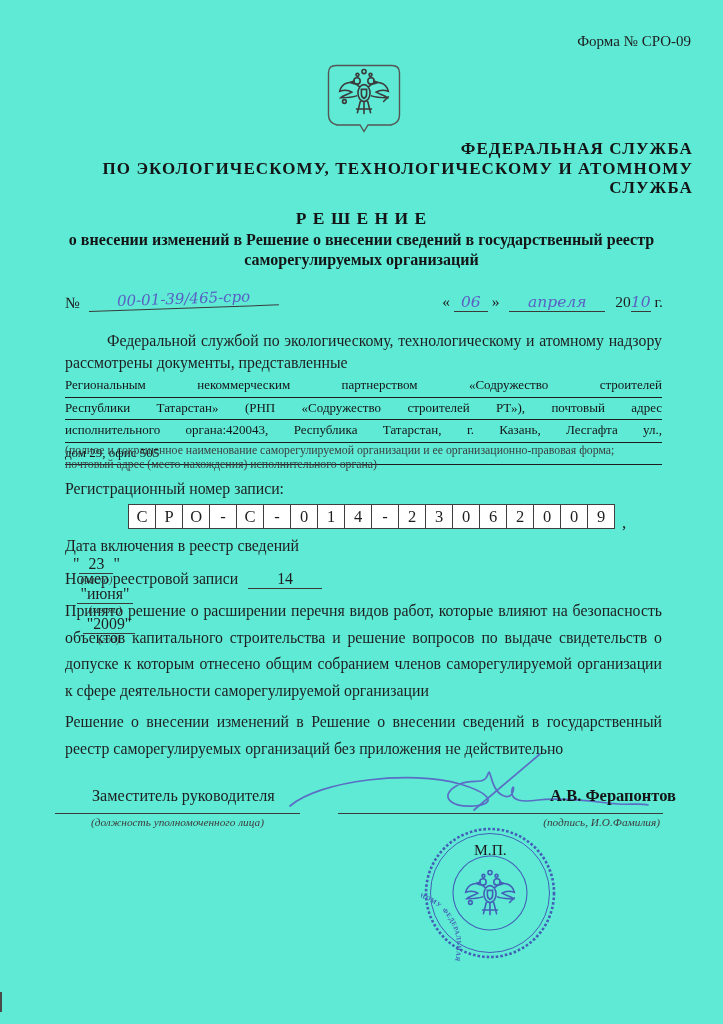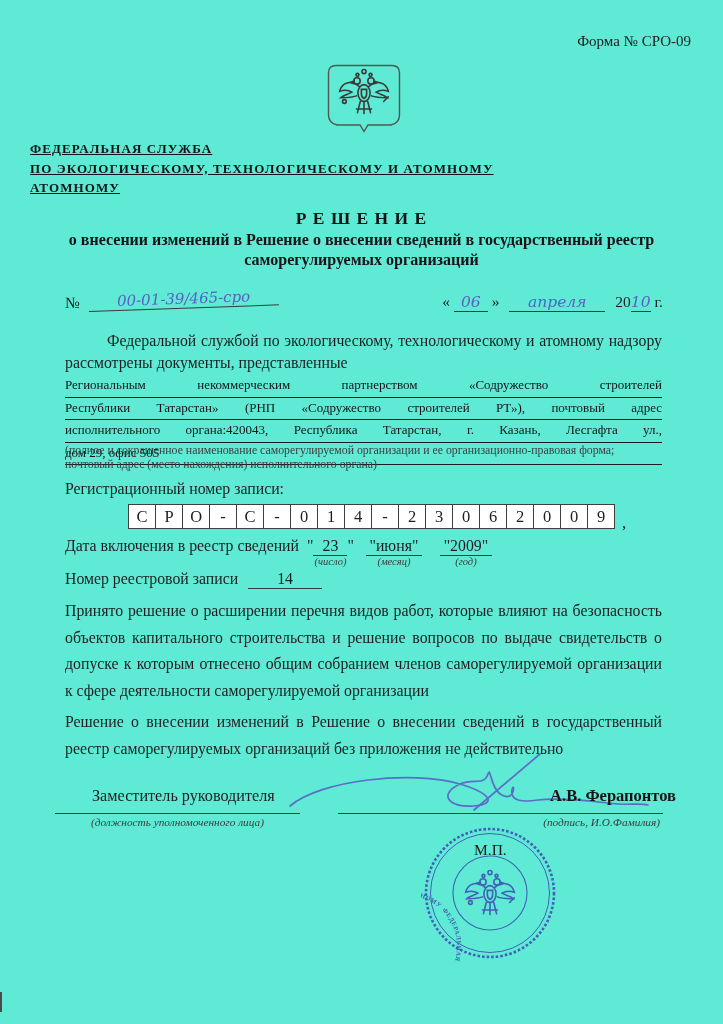--- a/index.html
+++ b/index.html
@@ -4,22 +4,22 @@
 <style>
   html,body{margin:0;padding:0;background:#e8e8e8;}
   .page{
     position:relative;width:723px;height:1024px;background:#5eead4;
     font-family:"Liberation Serif","DejaVu Serif",serif;color:#1e1e20;
     overflow:hidden;margin:0 auto;box-shadow:0 0 4px rgba(0,0,0,.3);
   }
   .abs{position:absolute;}
   .form-label{top:33px;right:32px;font-size:15px;}
   .emblem{left:327px;top:64px;width:74px;height:76px;color:#3a3a3a;}
-  .agency{top:139px;left:30px;width:663px;text-align:left;font-weight:bold;
-    font-size:13px;line-height:19.5px;letter-spacing:1.1px;color:#141416;text-decoration:underline;}
+  .agency{top:139px;left:30px;width:663px;text-align:right;font-weight:bold;
+    font-size:17px;line-height:19.5px;letter-spacing:1.1px;color:#141416;}
   .doc-title{top:208px;left:0;width:723px;text-align:center;font-weight:bold;
     font-size:17.5px;letter-spacing:1px;color:#141416;}
   .doc-subtitle{top:230px;left:45px;width:633px;text-align:center;font-weight:bold;
     font-size:16px;line-height:20px;color:#141416;}
   .number-row{top:286px;left:65px;width:598px;height:32px;font-size:15.5px;}
   .no-label{position:absolute;left:0;bottom:6px;}
   .hand{font-family:"DejaVu Serif","Liberation Serif",serif;font-style:italic;
     color:#5a61c4;}
   .uline{display:inline-block;border-bottom:1px solid #3a3a3a;text-align:center;}
   .number-value{position:absolute;left:24px;bottom:6px;width:190px;font-size:15px;
@@ -31,21 +31,21 @@
   .org-line{border-bottom:1.3px solid #1d1d1f;line-height:20.5px;padding-bottom:1px;
     text-align:justify;}
   .org-line.just{text-align-last:justify;}
   .org-caption{top:443px;left:65px;width:597px;
     font-size:11.8px;line-height:14px;color:#3c3c3e;}
   .reg-label{top:480px;left:65px;font-size:15.8px;}
   .cells-row{top:504px;left:128px;display:flex;align-items:flex-end;}
   .reg-cell{width:26.2px;height:23px;border:1.2px solid #3f3f41;margin-right:-1.2px;
     display:flex;align-items:center;justify-content:center;font-size:16.5px;background:#fff;}
   .reg-comma{font-size:17px;margin-left:4px;line-height:14px;}
-  .inclusion-row{top:537px;left:65px;display:flex;align-items:flex-start;font-size:15.8px;}
+  .inclusion-row{top:537px;left:65px;display:flex;align-items:flex-start;font-size:15.8px;flex-direction:column;}
   .fld{display:flex;flex-direction:column;align-items:center;margin-left:12px;}
   .fld-cap{font-style:italic;font-size:10.5px;color:#3c3c3e;margin-top:0px;}
   .registry-row{top:570px;left:65px;font-size:15.8px;}
   .para{left:65px;width:597px;text-align:justify;font-size:15.8px;}
   .para-decision{top:598px;line-height:26.5px;}
   .para-validity{top:709px;line-height:26.5px;}
   .pos-title{top:787px;left:92px;font-size:16.2px;}
   .pos-line{top:813px;left:55px;width:245px;border-top:1.2px solid #3a3a3a;}
   .pos-caption{top:816px;left:55px;width:245px;text-align:center;font-style:italic;
     font-size:11.3px;color:#3c3c3e;}
@@ -89,21 +89,21 @@
   <div class="abs form-label">Форма № СРО-09</div>
 
   <svg class="abs emblem" viewBox="0 0 74 76">
     <path d="M9,1.5 H65 Q72.5,1.5 72.5,9 V51 Q72.5,59 64,61 L41,61 L37,67.5 L33,61 L10,61 Q1.5,59 1.5,51 V9 Q1.5,1.5 9,1.5 Z" fill="none" stroke="#555" stroke-width="1.4"></path>
     <use href="#eagle" x="9" y="2" width="56" height="56"></use>
   </svg>
 
   <div class="abs agency">
     <div>ФЕДЕРАЛЬНАЯ СЛУЖБА</div>
     <div>ПО ЭКОЛОГИЧЕСКОМУ, ТЕХНОЛОГИЧЕСКОМУ И АТОМНОМУ</div>
-    <div>АТОМНОМУ</div>
+    <div>СЛУЖБА</div>
   </div>
 
   <div class="abs doc-subtitle">о внесении изменений в Решение о внесении сведений в государственный реестр саморегулируемых организаций</div>
   <div class="abs doc-title">Р Е Ш Е Н И Е</div>
 
   <div class="abs number-row">
     <span class="no-label">№</span>
     <span class="number-value uline hand">00-01-39/465-сро</span>
     <span class="date-group">
       <span>«</span>

